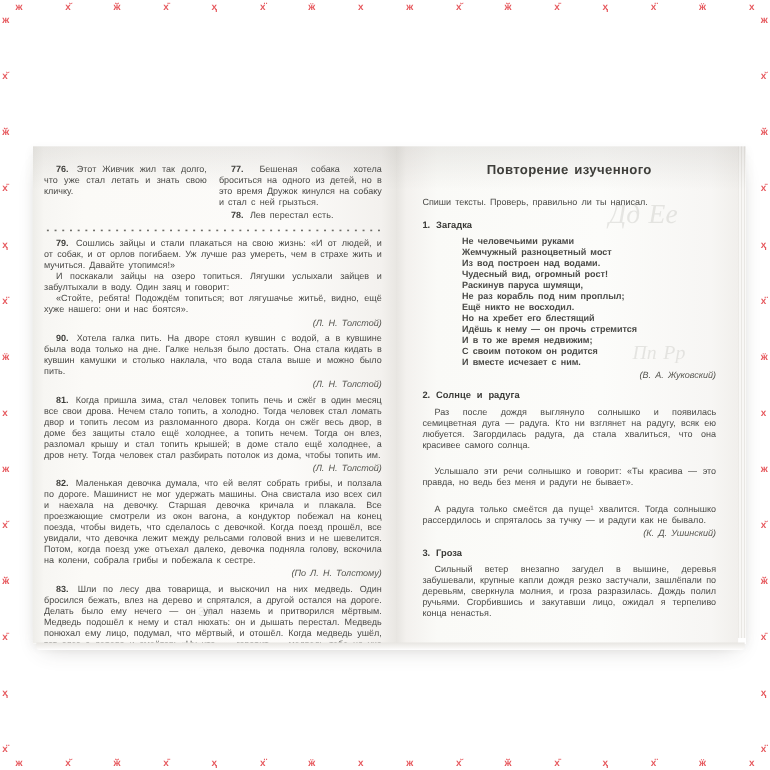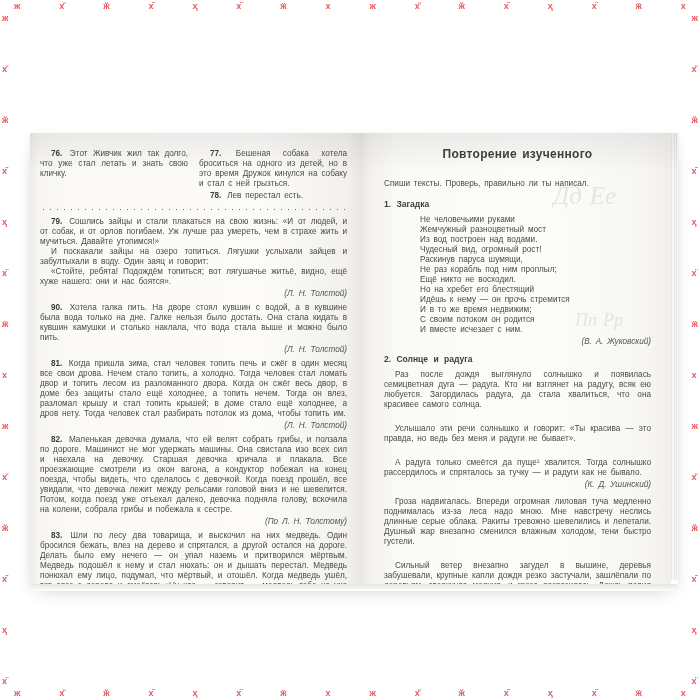--- a/index.html
+++ b/index.html
@@ -45,21 +45,21 @@
         background-size:7px 3px;background-repeat:repeat-x;background-position:0 50%;}
   .exercise{margin-top:4px;}
   .exercise .para + .para{margin-top:0;}
 
   .rp-title{font-weight:bold;font-size:12px;letter-spacing:.3px;color:#3b3b37;
         text-align:center;margin:4px 0 20px;}
   .rp-intro{margin:0 0 10px;text-align:justify;}
   .section{margin-top:7px;}
   .sec-head{font-weight:bold;font-size:8.5px;color:#3c3c39;margin:0 0 6px;word-spacing:3px;}
   .poem{margin-left:36px;}
-  .poem-line{white-space:nowrap;}
+  .poem-line{white-space:nowrap;font-weight:bold;}
   .sec-paras .para + .para{margin-top:14px;}
 
   
   .ghost{position:absolute;font-family:Liberation Serif, serif;font-style:italic;
          color:#87877f;opacity:.18;pointer-events:none;filter:blur(.4px);}
   .ghost-dd{right:55px;top:58px;font-size:25px;}
   .ghost-pp{right:48px;top:182px;font-size:18px;}
   .ghost-38{left:150px;bottom:24px;font-size:12px;opacity:.16;font-family:"Liberation Sans",sans-serif;font-style:normal;}
 </style>
 </head>
@@ -214,22 +214,22 @@
         <div class="sec-head">2.  Солнце и радуга</div>
         <div class="sec-paras">
             <p class="para">Раз после дождя выглянуло солнышко и появилась семицветная дуга — радуга. Кто ни взглянет на радугу, всяк ею любуется. Загордилась радуга, да стала хвалиться, что она красивее самого солнца.</p>
             <p class="para">Услышало эти речи солнышко и говорит: «Ты красива — это правда, но ведь без меня и радуги не бывает».</p>
             <p class="para">А радуга только смеётся да пуще¹ хвалится. Тогда солнышко рассердилось и спряталось за тучку — и радуги как не бывало.</p>
           </div>
         <div class="attr">(К. Д.  Ушинский)</div>
       </div>
 
       <div class="section">
+        <div class="sec-head">3.  Гроза</div>
         <div class="sec-paras">
-            <p class="para">Гроза надвигалась. Впереди огромная лиловая туча медленно поднималась из-за леса надо мною. Мне навстречу неслись длинные серые облака. Ракиты тревожно шевелились и лепетали. Душный жар внезапно сменился влажным холодом, тени быстро густели.</p>
             <p class="para">Сильный ветер внезапно загудел в вышине, деревья забушевали, крупные капли дождя резко застучали, зашлёпали по деревьям, сверкнула молния, и гроза разразилась. Дождь полил ручьями. Сгорбившись и закутавши лицо, ожидал я терпеливо конца ненастья.</p>
           </div>
 
       </div>
 
       <div class="ghost ghost-dd">Дд Ее</div>
       <div class="ghost ghost-pp">Пп Рр</div>
     </div>
 
     <div class="page-stack"></div>

